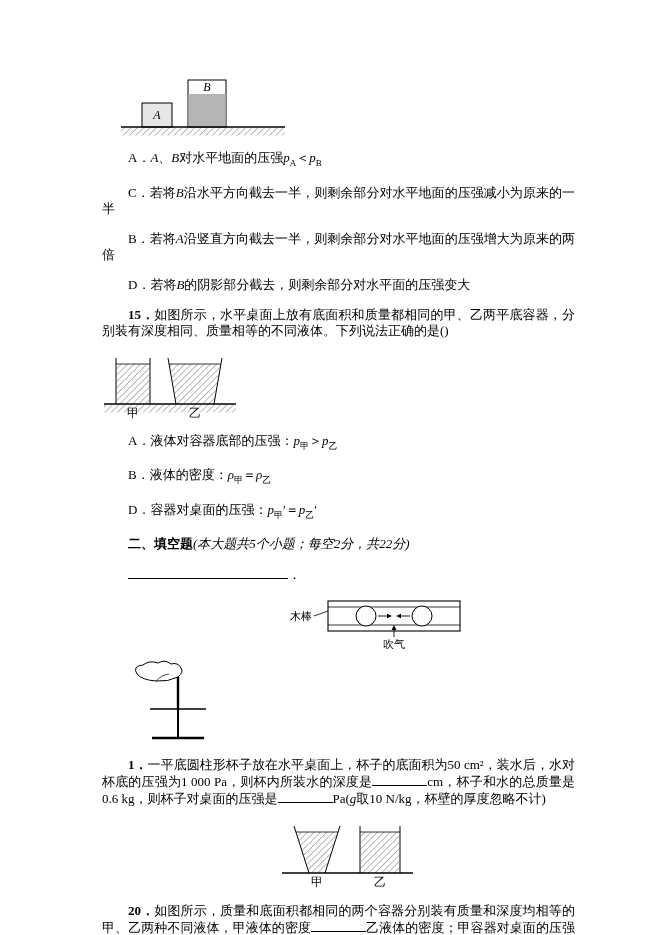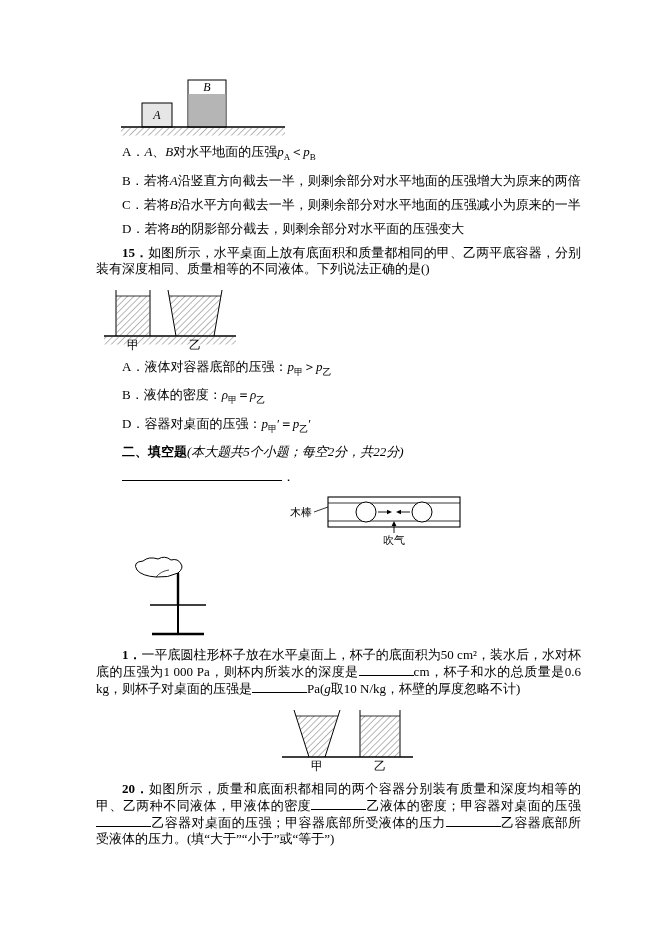--- a/index.html
+++ b/index.html
@@ -5,21 +5,21 @@
   * { box-sizing: border-box; }
   html, body { margin: 0; padding: 0; }
   body {
     width: 661px; height: 935px;
     background: #ffffff; color: #000;
     font-family: "Liberation Serif", "DejaVu Serif", serif;
     font-size: 13px; line-height: 16px;
     overflow: hidden;
   }
   .sheet { padding: 70px 72px 0 88px; }
-  p { margin: 8px; text-align: justify; text-indent: 2em; }
+  p { margin: 14px; text-align: justify; text-indent: 2em; }
   b { font-weight: bold; }
   i { font-style: italic; }
   sub { font-size: 9px; font-style: normal; }
   .blank {
     display: inline-block;
     border-bottom: 1px solid #000;
     height: 13px;
     vertical-align: baseline;
   }
   svg.fig { display: block; }
@@ -49,22 +49,22 @@
     <rect x="24" y="33" width="30" height="24" fill="#e6e6e6" stroke="#000" stroke-width="1"></rect>
     <text x="39" y="49" text-anchor="middle" font-style="italic" font-size="12">A</text>
     <rect x="70" y="10" width="38" height="47" fill="#ffffff" stroke="#000" stroke-width="1"></rect>
     <rect x="70.5" y="24" width="37" height="32.5" fill="#b5b5b5"></rect>
     <text x="89" y="21" text-anchor="middle" font-style="italic" font-size="12">B</text>
     <line x1="3" y1="57" x2="167" y2="57" stroke="#000" stroke-width="1.3"></line>
     <rect x="3" y="57.5" width="164" height="8" fill="url(#hatch)"></rect>
   </svg>
 
   <p>A．<i>A</i>、<i>B</i>对水平地面的压强<i>p</i><sub>A</sub>＜<i>p</i><sub>B</sub></p>
+  <p>C．若将<i>B</i>沿水平方向截去一半，则剩余部分对水平地面的压强减小为原来的一半</p>
   <p>B．若将<i>A</i>沿竖直方向截去一半，则剩余部分对水平地面的压强增大为原来的两倍</p>
-  <p>C．若将<i>B</i>沿水平方向截去一半，则剩余部分对水平地面的压强减小为原来的一半</p>
   <p>D．若将<i>B</i>的阴影部分截去，则剩余部分对水平面的压强变大</p>
 
   <p><b>15．</b>如图所示，水平桌面上放有底面积和质量都相同的甲、乙两平底容器，分别装有深度相同、质量相等的不同液体。下列说法正确的是()</p>
 
   <svg id="fig2" class="fig" width="140" height="66">
     <line x1="16" y1="5" x2="16" y2="51" stroke="#000" stroke-width="1"></line>
     <line x1="50" y1="5" x2="50" y2="51" stroke="#000" stroke-width="1"></line>
     <rect x="16.5" y="11" width="33" height="40" fill="url(#hatch)"></rect>
     <line x1="16" y1="11" x2="50" y2="11" stroke="#000" stroke-width="0.8"></line>
     <line x1="68" y1="5" x2="76" y2="51" stroke="#000" stroke-width="1"></line>

